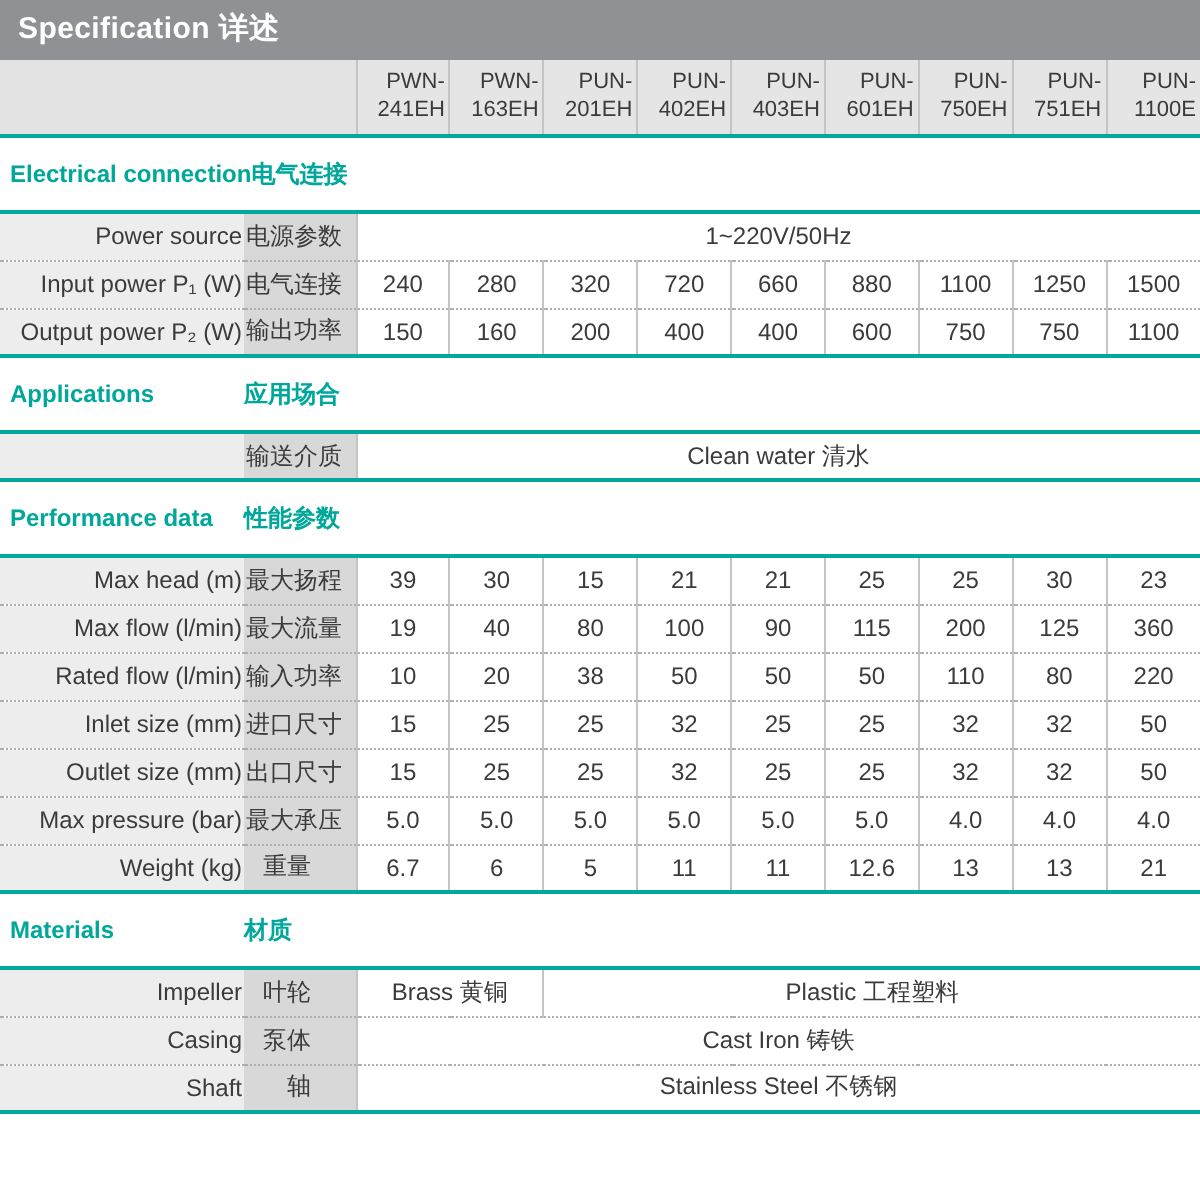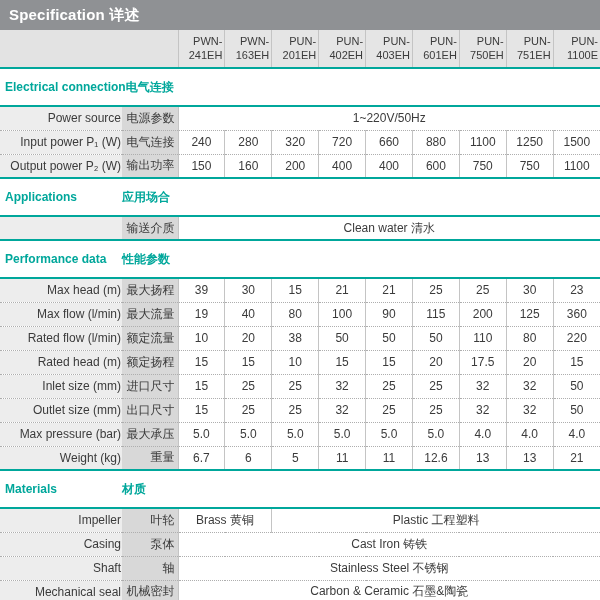--- a/index.html
+++ b/index.html
@@ -44,21 +44,21 @@
   .sec-wrap{display:flex;align-items:center;height:36px;}
   .sec-en{flex:1;color:var(--teal);font-weight:bold;font-size:12px;padding-left:5px;white-space:nowrap;}
   .sec-zh{width:56px;color:var(--teal);font-weight:bold;font-size:12px;white-space:nowrap;}
   
   tr.data-row{height:24px;}
   td.label-en{
     background:var(--label-bg);padding-left:5px;text-align:right;
     border-bottom:1px dotted var(--dot);white-space:nowrap;overflow:hidden;
   }
   td.label-zh{
-    background:var(--label-zh-bg);padding-right:3px;text-align:right;
+    background:var(--label-zh-bg);padding-right:22px;text-align:right;
     border-bottom:1px dotted var(--dot);white-space:nowrap;
   }
   td.val{
     text-align:center;border-left:1px solid var(--line);
     border-bottom:1px dotted var(--dot);background:#fff;white-space:nowrap;
   }
 </style>
 </head>
 <body>
 
@@ -186,43 +186,30 @@
         <td class="val">80</td>
         <td class="val">100</td>
         <td class="val">90</td>
         <td class="val">115</td>
         <td class="val">200</td>
         <td class="val">125</td>
         <td class="val">360</td>
       </tr>
       <tr class="data-row">
         <td class="label-en">Rated flow (l/min)</td>
-        <td class="label-zh">额定流量</td>
+        <td class="label-zh">输入功率</td>
         <td class="val">10</td>
         <td class="val">20</td>
         <td class="val">38</td>
         <td class="val">50</td>
         <td class="val">50</td>
         <td class="val">50</td>
         <td class="val">110</td>
         <td class="val">80</td>
         <td class="val">220</td>
-      </tr>
-      <tr class="data-row">
-        <td class="label-en">Rated head (m)</td>
-        <td class="label-zh">额定扬程</td>
-        <td class="val">15</td>
-        <td class="val">15</td>
-        <td class="val">10</td>
-        <td class="val">15</td>
-        <td class="val">15</td>
-        <td class="val">20</td>
-        <td class="val">17.5</td>
-        <td class="val">20</td>
-        <td class="val">15</td>
       </tr>
       <tr class="data-row">
         <td class="label-en">Inlet size (mm)</td>
         <td class="label-zh">进口尺寸</td>
         <td class="val">15</td>
         <td class="val">25</td>
         <td class="val">25</td>
         <td class="val">32</td>
         <td class="val">25</td>
         <td class="val">25</td>
@@ -287,19 +274,14 @@
       <tr class="data-row">
         <td class="label-en">Casing</td>
         <td class="label-zh">泵体</td>
         <td class="val" colspan="9">Cast Iron 铸铁</td>
       </tr>
       <tr class="data-row">
         <td class="label-en">Shaft</td>
         <td class="label-zh">轴</td>
         <td class="val" colspan="9">Stainless Steel 不锈钢</td>
       </tr>
-      <tr class="data-row">
-        <td class="label-en">Mechanical seal</td>
-        <td class="label-zh">机械密封</td>
-        <td class="val" colspan="9">Carbon &amp; Ceramic 石墨&amp;陶瓷</td>
-      </tr>
     </tbody>
 </table>
 
 </body></html>

